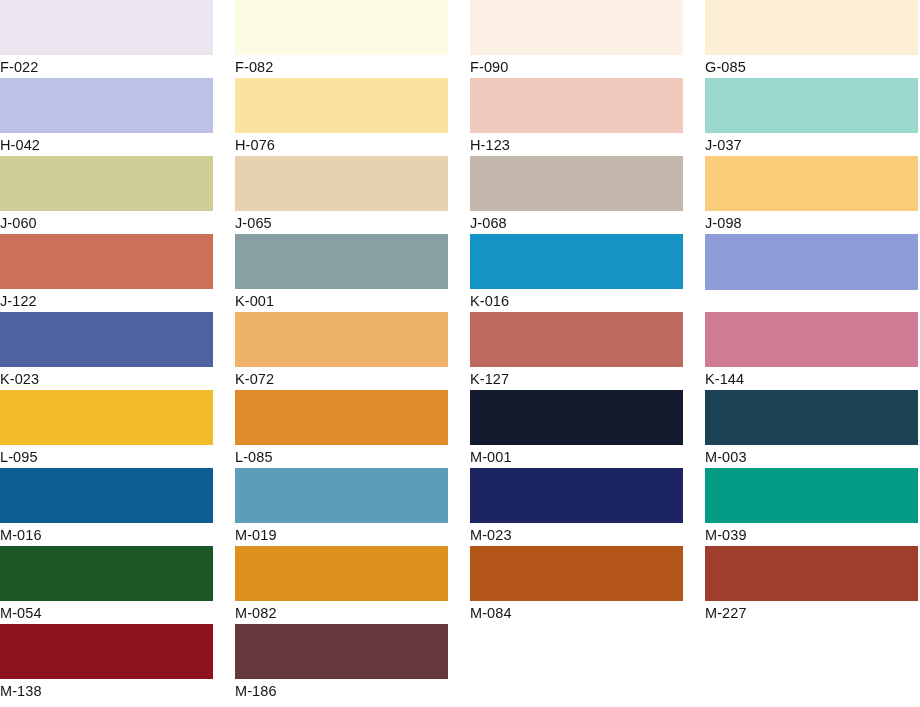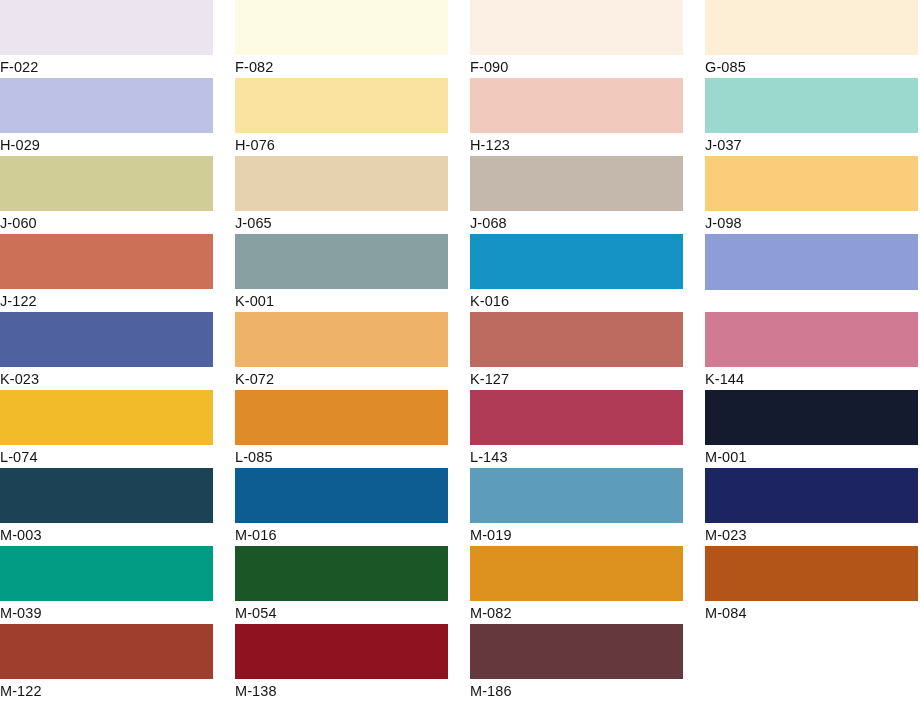--- a/index.html
+++ b/index.html
@@ -70,21 +70,21 @@
       <div class="swatch-cell">
         <div class="swatch-chip" style="background: rgb(252, 240, 229);"></div>
         <div class="swatch-label">F-090</div>
       </div>
       <div class="swatch-cell">
         <div class="swatch-chip" style="background: rgb(252, 239, 214);"></div>
         <div class="swatch-label">G-085</div>
       </div>
       <div class="swatch-cell">
         <div class="swatch-chip" style="background: rgb(189, 193, 229);"></div>
-        <div class="swatch-label">H-029</div>
+        <div class="swatch-label">H-042</div>
       </div>
       <div class="swatch-cell">
         <div class="swatch-chip" style="background: rgb(250, 226, 161);"></div>
         <div class="swatch-label">H-076</div>
       </div>
       <div class="swatch-cell">
         <div class="swatch-chip" style="background: rgb(242, 202, 189);"></div>
         <div class="swatch-label">H-123</div>
       </div>
       <div class="swatch-cell">
@@ -133,31 +133,27 @@
       <div class="swatch-cell">
         <div class="swatch-chip" style="background: rgb(189, 106, 96);"></div>
         <div class="swatch-label">K-127</div>
       </div>
       <div class="swatch-cell">
         <div class="swatch-chip" style="background: rgb(208, 122, 147);"></div>
         <div class="swatch-label">K-144</div>
       </div>
       <div class="swatch-cell">
         <div class="swatch-chip" style="background: rgb(242, 187, 42);"></div>
-        <div class="swatch-label">L-074</div>
+        <div class="swatch-label">L-095</div>
       </div>
       <div class="swatch-cell">
         <div class="swatch-chip" style="background: rgb(224, 139, 42);"></div>
         <div class="swatch-label">L-085</div>
       </div>
       <div class="swatch-cell">
-        <div class="swatch-chip" style="background: rgb(176, 59, 86);"></div>
-        <div class="swatch-label">L-143</div>
-      </div>
-      <div class="swatch-cell">
         <div class="swatch-chip" style="background: rgb(21, 27, 46);"></div>
         <div class="swatch-label">M-001</div>
       </div>
       <div class="swatch-cell">
         <div class="swatch-chip" style="background: rgb(27, 67, 85);"></div>
         <div class="swatch-label">M-003</div>
       </div>
       <div class="swatch-cell">
         <div class="swatch-chip" style="background: rgb(13, 92, 146);"></div>
         <div class="swatch-label">M-016</div>
@@ -181,21 +177,21 @@
       <div class="swatch-cell">
         <div class="swatch-chip" style="background: rgb(221, 146, 31);"></div>
         <div class="swatch-label">M-082</div>
       </div>
       <div class="swatch-cell">
         <div class="swatch-chip" style="background: rgb(179, 84, 24);"></div>
         <div class="swatch-label">M-084</div>
       </div>
       <div class="swatch-cell">
         <div class="swatch-chip" style="background: rgb(160, 62, 45);"></div>
-        <div class="swatch-label">M-122</div>
+        <div class="swatch-label">M-227</div>
       </div>
       <div class="swatch-cell">
         <div class="swatch-chip" style="background: rgb(143, 18, 32);"></div>
         <div class="swatch-label">M-138</div>
       </div>
       <div class="swatch-cell">
         <div class="swatch-chip" style="background: rgb(101, 56, 61);"></div>
         <div class="swatch-label">M-186</div>
       </div>
     </div>

